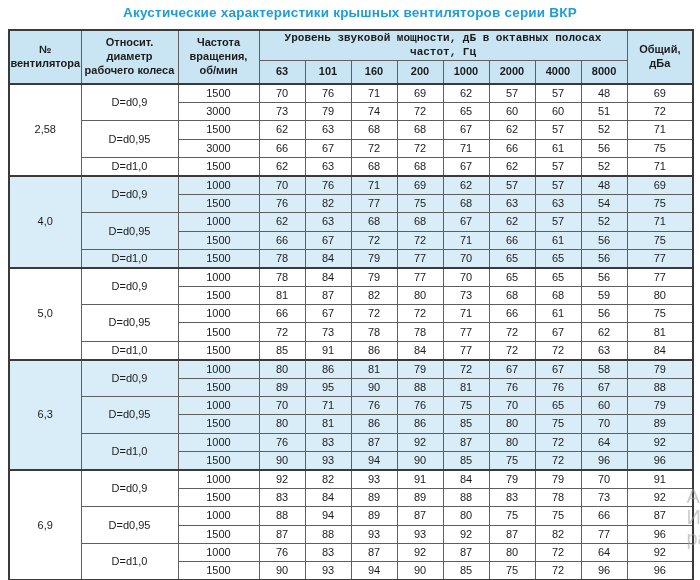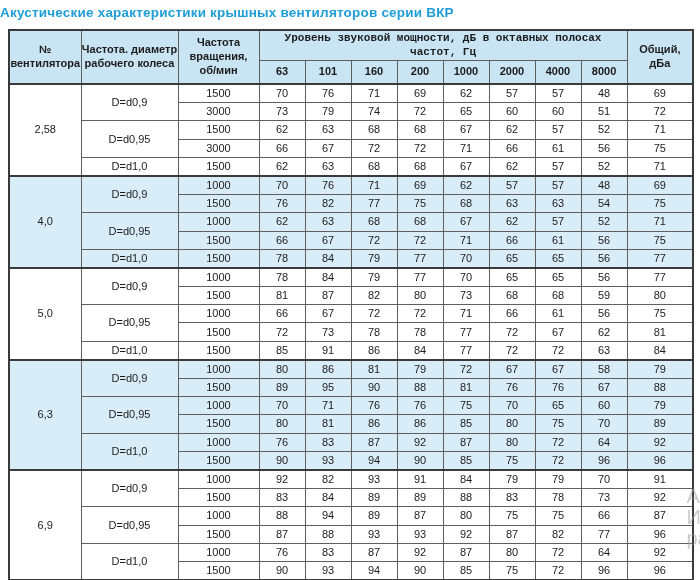--- a/index.html
+++ b/index.html
@@ -13,20 +13,21 @@
     position: relative;
   }
   .page {
     position: relative;
     width: 700px;
     height: 580px;
     overflow: hidden;
   }
   .title {
     margin-top: 5px;
+    text-align: center;
     font-size: 13.5px;
     font-weight: bold;
     color: #1e9dd8;
     letter-spacing: 0.2px;
   }
   table.acoustic {
     border-collapse: collapse;
     table-layout: fixed;
     margin: 9px 0 0 8px;
     width: 684px;
@@ -90,21 +91,21 @@
       <col style="width:46px">
         <col style="width:46px">
         <col style="width:46px">
         <col style="width:46px">
       <col style="width:66px">
     </colgroup>
     <thead>
       <tr class="main-header">
         <th rowspan="2">№
 вентилятора</th>
-        <th rowspan="2">Частота. диаметр
+        <th rowspan="2">Относит. диаметр
 рабочего колеса</th>
         <th rowspan="2">Частота
 вращения,
 об/мин</th>
         <th colspan="8" class="group-th">Уровень звуковой мощности, дБ в октавных полосах частот, Гц</th>
         <th rowspan="2">Общий,
 дБа</th>
       </tr>
       <tr class="freq-header">
           <th>63</th>

